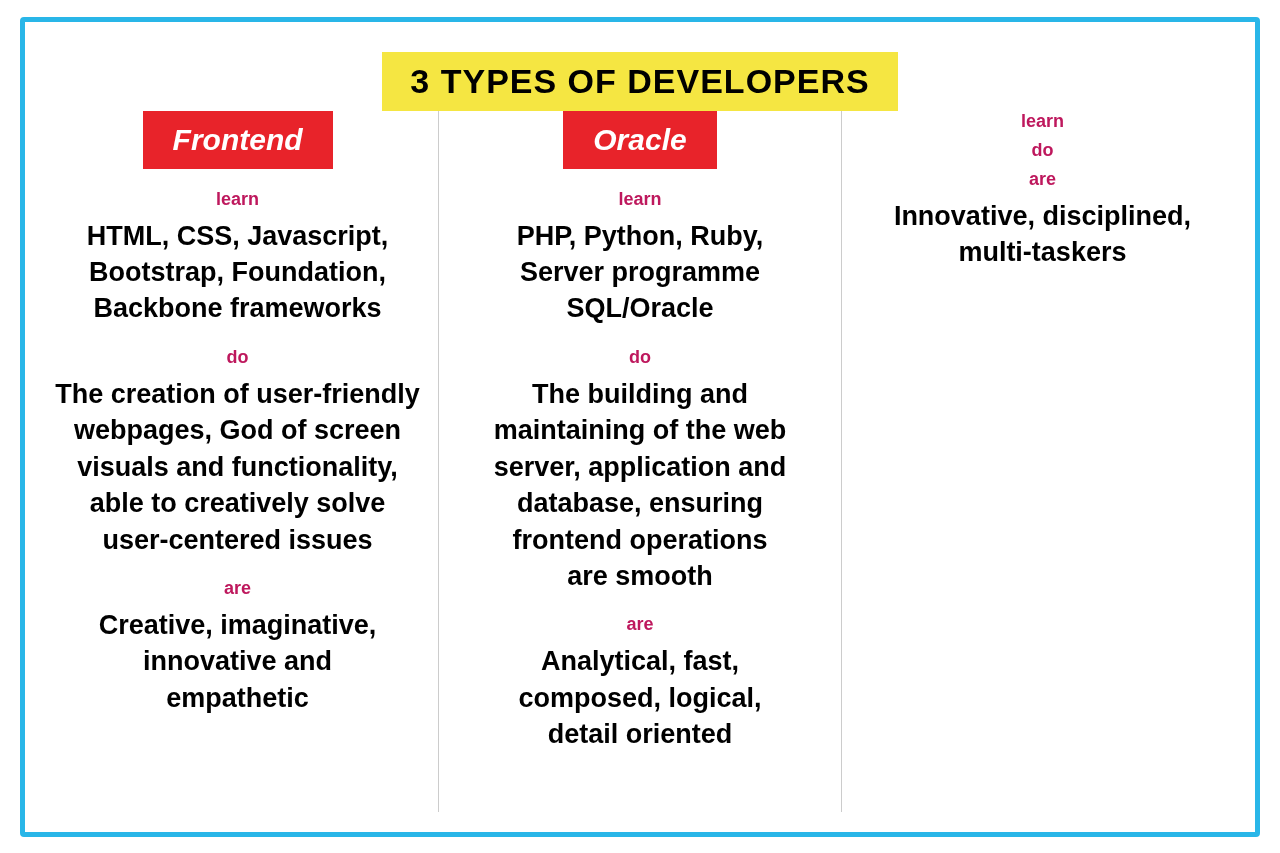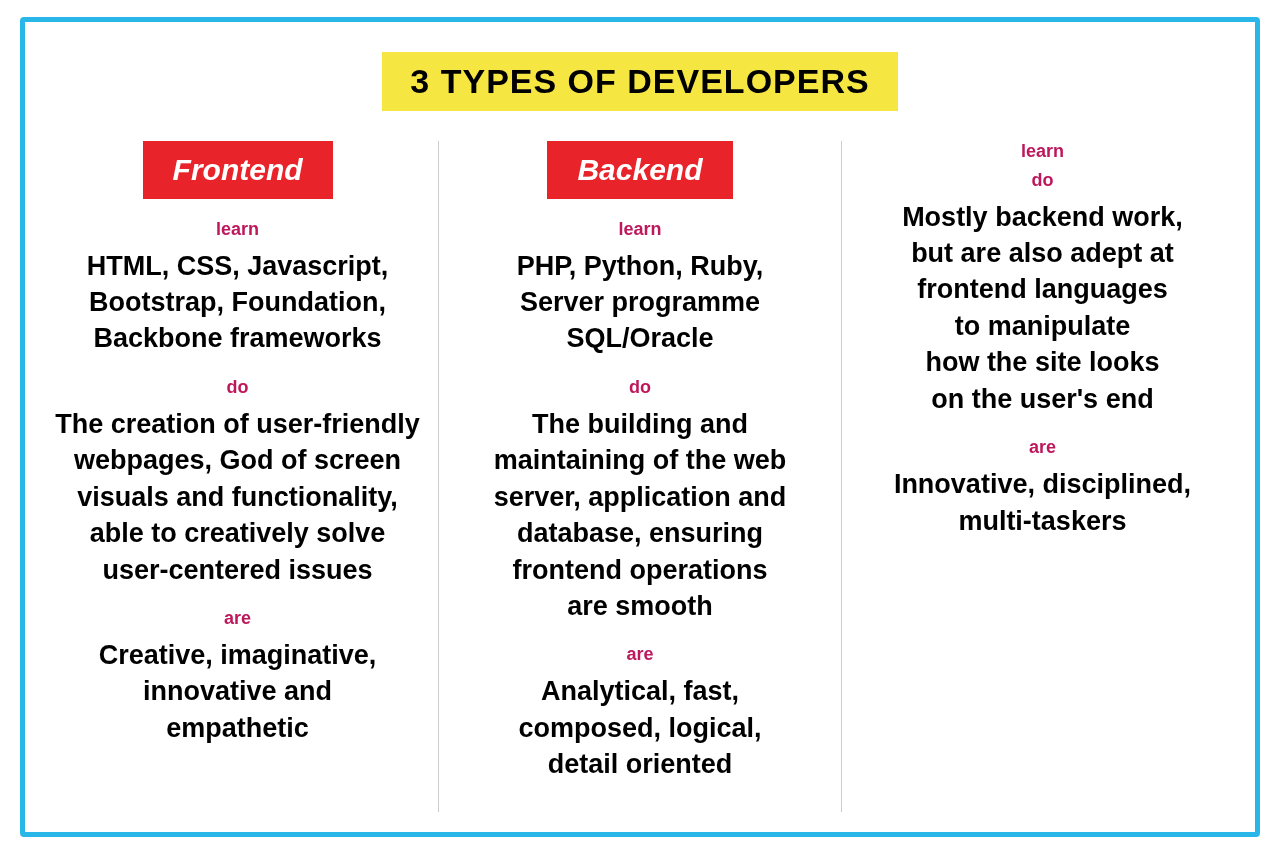--- a/index.html
+++ b/index.html
@@ -25,21 +25,20 @@
       border-radius: 4px;
       padding: 30px 20px 20px;
       display: flex;
       flex-direction: column;
       align-items: center;
     }
 
     .title-box {
       background: #f5e642;
       padding: 10px 28px;
-      margin-bottom: 30px;
     }
 
     .title-text {
       font-size: 34px;
       font-weight: 900;
       color: #000000;
       letter-spacing: 1px;
       text-transform: uppercase;
     }
 
@@ -112,34 +111,33 @@
       <span class="section-label">do</span>
       <p class="section-content">The creation of user-friendly<br>webpages, God of screen<br>visuals and functionality,<br>able to creatively solve<br>user-centered issues</p>
       <span class="section-label">are</span>
       <p class="section-content">Creative, imaginative,<br>innovative and<br>empathetic</p>
     </div>
 
     <div class="column-divider"></div>
 
     <div class="column">
       <div class="column-header">
-        <span class="column-header-text">Backend</span>
+        <span class="column-header-text">Oracle</span>
       </div>
       <span class="section-label">learn</span>
       <p class="section-content">PHP, Python, Ruby,<br>Server programme<br>SQL/Oracle</p>
       <span class="section-label">do</span>
       <p class="section-content">The building and<br>maintaining of the web<br>server, application and<br>database, ensuring<br>frontend operations<br>are smooth</p>
       <span class="section-label">are</span>
       <p class="section-content">Analytical, fast,<br>composed, logical,<br>detail oriented</p>
     </div>
 
     <div class="column-divider"></div>
 
     <div class="column">
       <span class="section-label">learn</span>
       <span class="section-label">do</span>
-      <p class="section-content">Mostly backend work,<br>but are also adept at<br>frontend languages<br>to manipulate<br>how the site looks<br>on the user's end</p>
       <span class="section-label">are</span>
       <p class="section-content">Innovative, disciplined,<br>multi-taskers</p>
     </div>
 
   </div>
 </div>
 
 </body></html>

